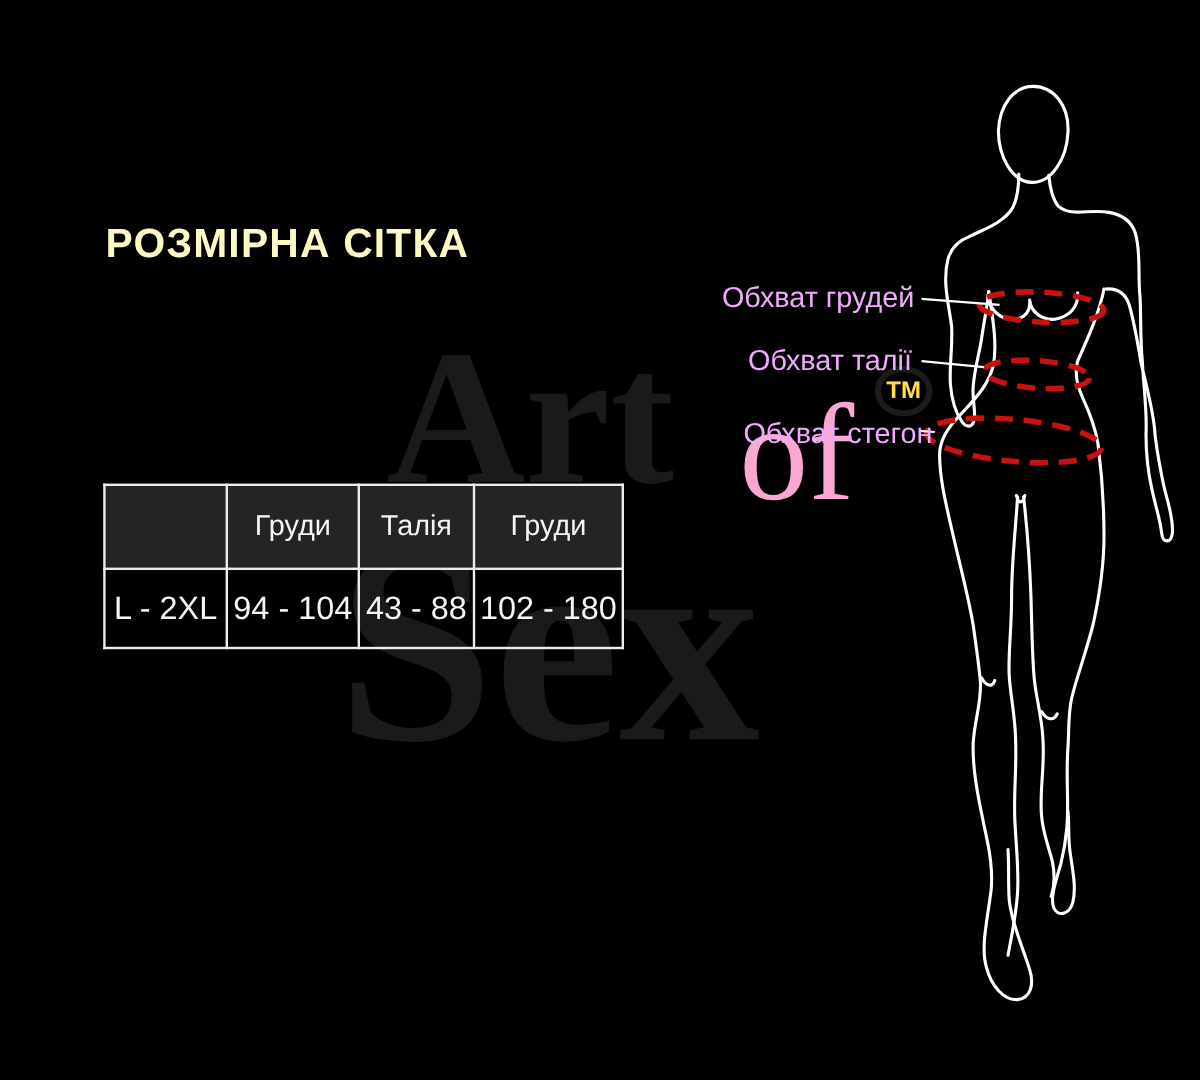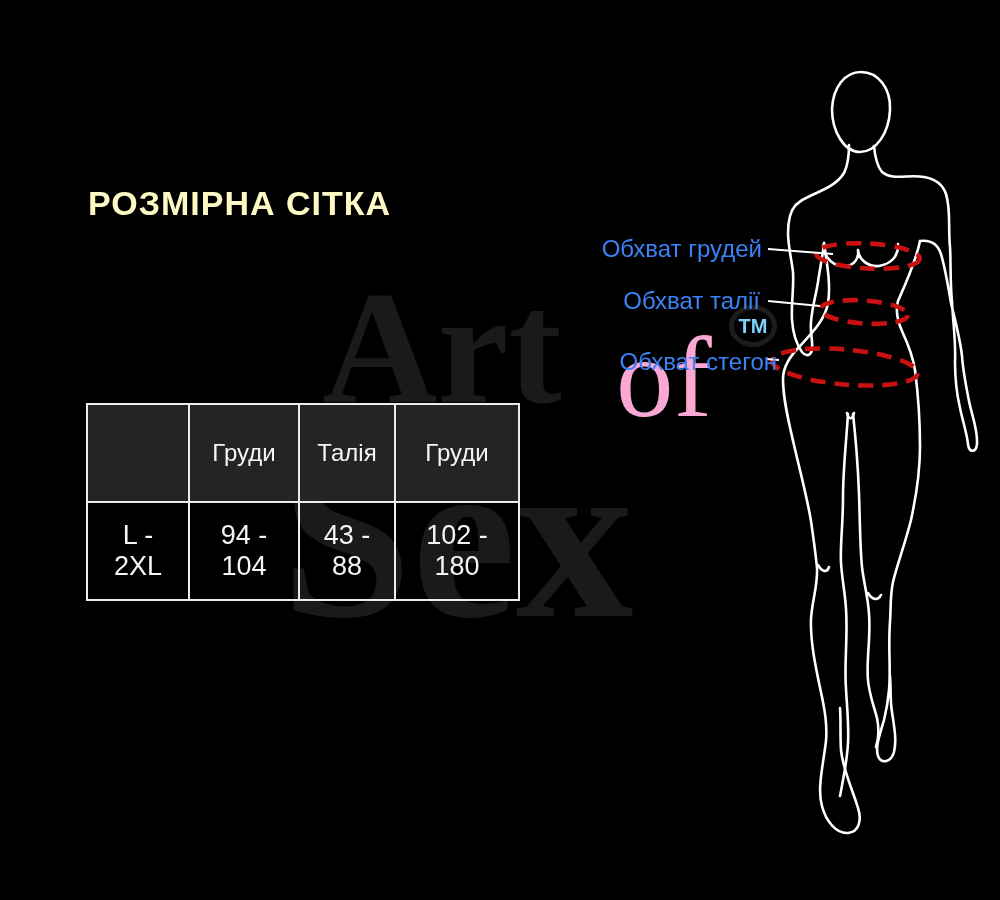--- a/index.html
+++ b/index.html
@@ -8,46 +8,46 @@
     overflow:hidden;font-family:"Liberation Sans",sans-serif;
   }
   
   .wm{position:absolute;z-index:1;font-family:"Liberation Serif",serif;line-height:1;user-select:none;}
   #wm-art{left:296px;top:268px;font-size:160px;font-weight:bold;color:#1a1a1a;margin-left:26px;}
   #wm-of{left:616px;top:320px;font-size:115px;font-weight:normal;color:#f9a8d4;}
   #wm-sex{left:281px;top:420px;font-size:235px;font-weight:bold;color:#1a1a1a;}
   #wm-tm{
     left:729px;top:305px;width:38px;height:32px;border:5px solid #1c1c1c;border-radius:50%;
     display:flex;align-items:center;justify-content:center;
-    font-family:"Liberation Sans",sans-serif;font-size:20px;font-weight:bold;color:#7dd3fc;
+    font-family:"Liberation Sans",sans-serif;font-size:20px;font-weight:bold;color:#fde047;
   }
   
   #figure-svg{position:absolute;left:0;top:0;z-index:2;}
   
   .content{position:absolute;z-index:3;}
   #page-title{
     left:88px;top:184px;font-size:34px;font-weight:bold;color:#fef9c3;letter-spacing:1px;
   }
   #table-title{
     left:86px;top:358px;width:442px;text-align:center;
     font-size:28px;color:#fff;letter-spacing:1px;
   }
   #size-table{
     left:86px;top:403px;border-collapse:collapse;table-layout:fixed;background:transparent;
   }
   #size-table th,#size-table td{
-    border:2px solid #ececec;text-align:center;vertical-align:middle;padding:17px;
+    border:2px solid #ececec;text-align:center;vertical-align:middle;padding:3px;
     color:#f5f5f5;font-weight:normal;
   }
   #size-table th{background:#242424;font-size:24px;height:62px;}
   #size-table td{background:transparent;font-size:27px;height:62px;}
   #size-table tbody tr:last-child td{height:58px;}
   .col-size{width:102px;} .col-chest{width:110px;} .col-waist{width:96px;} .col-hips{width:124px;}
   .m-label{
-    position:absolute;z-index:3;color:#3b82f6;font-size:24px;line-height:26px;text-align:right;
+    position:absolute;z-index:3;color:#f0abfc;font-size:24px;line-height:26px;text-align:right;
   }
   #lbl-chest{left:520px;width:242px;top:236px;}
   #lbl-waist{left:520px;width:240px;top:288px;}
   #lbl-hips {left:534px;width:243px;top:349px;}
 </style>
 </head>
 <body>
 
 <div id="stage">
 

